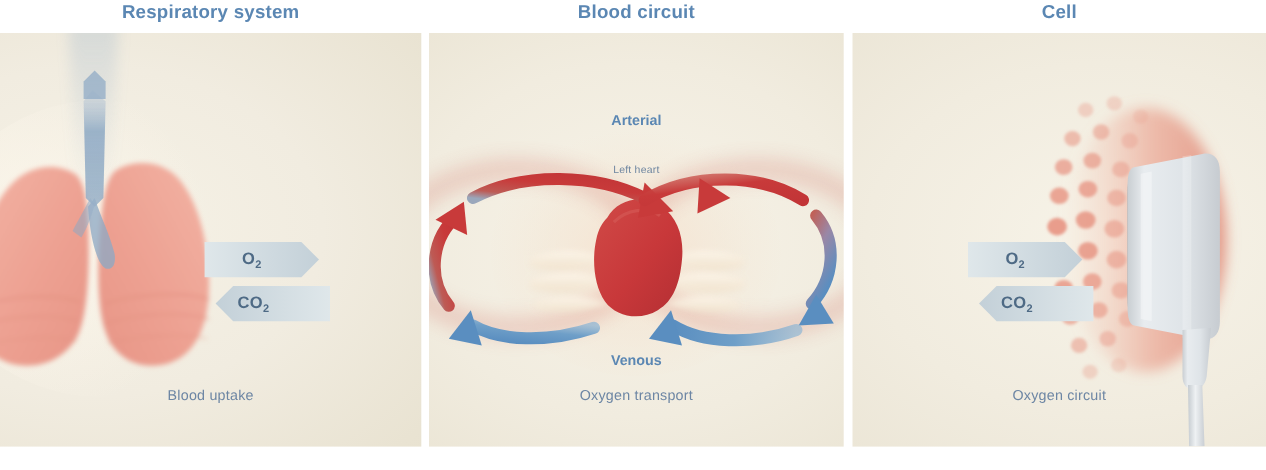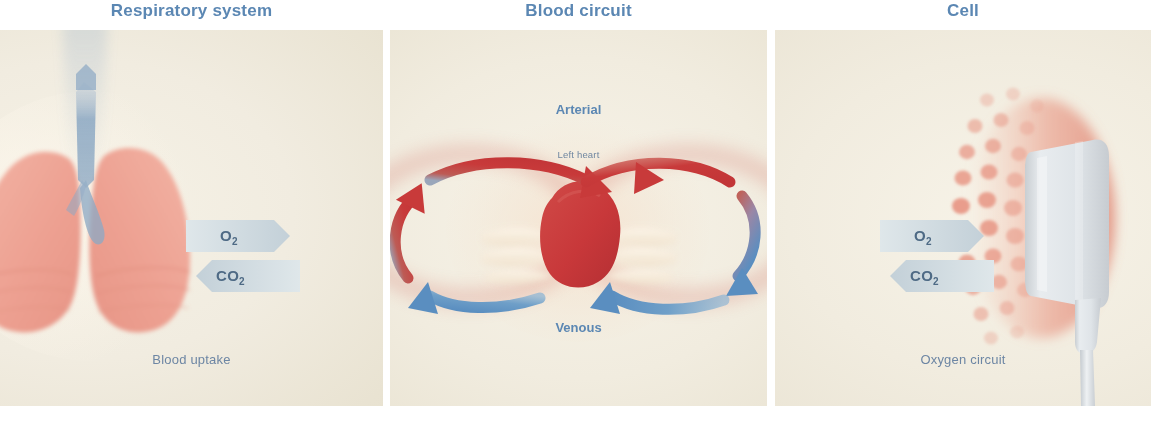--- a/index.html
+++ b/index.html
@@ -271,20 +271,21 @@
 
         <path d="M334,270 C294,284 248,282 222,266" stroke="url(#loopRblue)" stroke-width="11" fill="none" stroke-linecap="round"></path>
         <path d="M220,252 L200,278 L230,284 Z" fill="#5a8ec0"></path>
       </g>
     </svg>
 
     <div class="circ-label" style="top:72px;">Arterial</div>
     <div class="heart-label" style="top:119px;">Left heart</div>
     <div class="circ-label" style="top:290px;text-align:center;">Venous</div>
 
+    <div class="caption">Oxygen transport</div>
   </div>
 </div>
 
 <div class="panel" id="panel-2">
   <div class="panel-inner">
 
     <svg class="art" width="376" height="376" viewBox="0 0 376 376">
       <defs>
         <linearGradient id="tissueGlow" x1="0" y1="0" x2="1" y2="0">
           <stop offset="0%" stop-color="#f2b9a6" stop-opacity="0"></stop>

